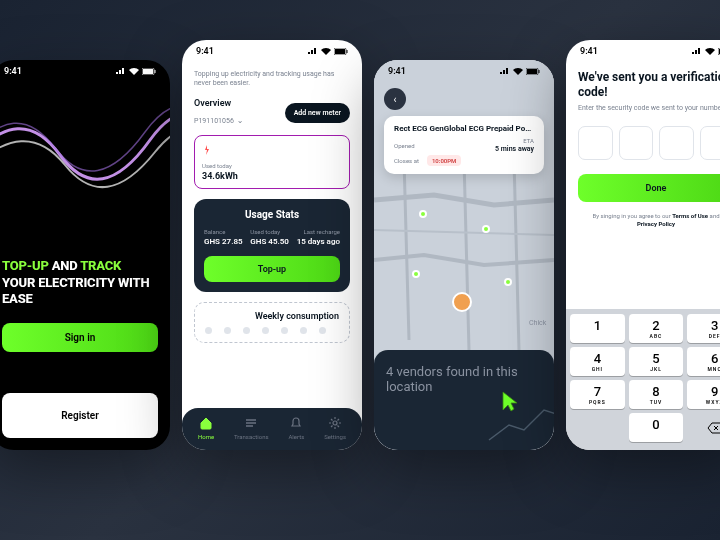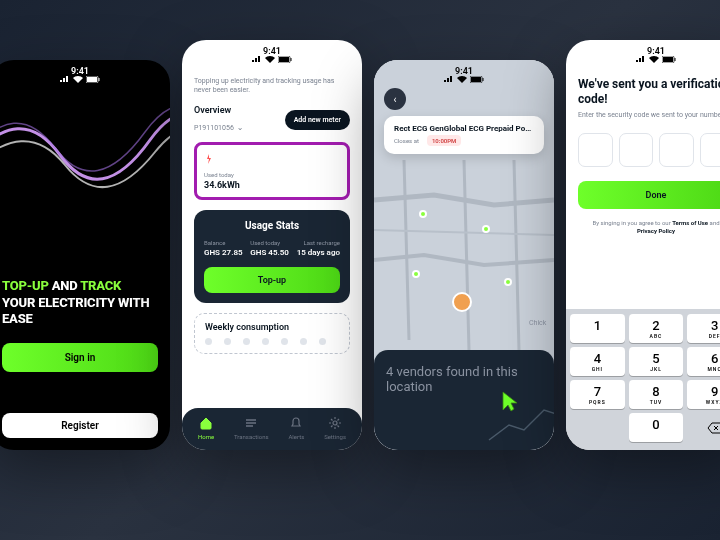--- a/index.html
+++ b/index.html
@@ -1,60 +1,60 @@
 <!DOCTYPE html>
 <html><head>
 <meta charset="utf-8">
 <style>
 *{margin:0;padding:0;box-sizing:border-box;}
 body{font-family:-apple-system,BlinkMacSystemFont,'Segoe UI',Roboto,sans-serif;background:linear-gradient(135deg,#1a2332 0%,#2a3240 50%,#1a2332 100%);width:720px;height:540px;overflow:hidden;position:relative;}
 .stage{position:relative;width:720px;height:540px;}
 .phone{position:absolute;background:#fff;border-radius:24px;overflow:hidden;box-shadow:0 20px 60px rgba(0,0,0,0.4);}
 .phone-dark{background:#000;}
-.status-bar{display:flex;justify-content:space-between;align-items:center;padding:6px 14px 2px;font-size:9px;font-weight:600;flex-direction:column;}
+.status-bar{display:flex;justify-content:space-between;align-items:center;padding:6px 14px 2px;font-size:9px;font-weight:600;}
 .status-bar .right{display:flex;gap:3px;align-items:center;}
 .sb-dark{color:#fff;}
 .sb-light{color:#000;}
 
 
 .s1{left:-10px;top:60px;width:180px;height:390px;}
 .s1-wave{position:absolute;top:0;left:0;right:0;height:200px;overflow:hidden;}
 .s1-wave svg{width:100%;height:100%;}
 .s1-content{position:absolute;bottom:0;left:0;right:0;padding:12px;}
 .s1-title{font-size:13px;font-weight:800;line-height:1.25;margin-bottom:16px;letter-spacing:-0.2px;}
 .accent{color:#8aff3d;}
 .white-txt{color:#fff;}
 .btn-green{background:linear-gradient(90deg,#6eff2a,#4dd815);color:#000;font-weight:600;font-size:10px;padding:9px;border-radius:8px;text-align:center;margin-bottom:8px;}
-.btn-white{background:#fff;color:#000;font-weight:600;font-size:10px;padding:7px;border-radius:8px;text-align:center;margin-top:41px;}
+.btn-white{background:#fff;color:#000;font-weight:600;font-size:10px;padding:17px;border-radius:8px;text-align:center;margin-top:41px;}
 
 
 .s2{left:182px;top:40px;width:180px;height:410px;}
 .s2-body{padding:10px 12px;}
 .s2-welcome{font-size:13px;font-weight:700;color:#0a1520;}
 .s2-sub{font-size:7px;color:#7a8290;margin-top:2px;margin-bottom:10px;line-height:1.3;}
 .ov-head{display:flex;justify-content:space-between;align-items:center;margin-bottom:8px;}
 .ov-label{font-size:9px;font-weight:600;color:#0a1520;}
 .ov-id{font-size:7px;color:#7a8290;margin-top:6px;}
 .ov-chev{font-size:8px;color:#7a8290;margin-left:3px;}
 .new-meter{background:#0a1520;color:#fff;font-size:7px;font-weight:600;padding:6px 9px;border-radius:14px;}
 .ov-cards{display:flex;gap:6px;margin-bottom:10px;}
-.ov-card{flex:1;border:3px solid #a21caf;border-radius:8px;padding:7px;}
+.ov-card{flex:1;border:1px solid #a21caf;border-radius:8px;padding:7px;}
 .ov-icon{width:10px;height:10px;margin-bottom:3px;}
 .ov-card-label{font-size:6px;color:#7a8290;margin-bottom:2px;}
 .ov-card-val{font-size:9px;font-weight:700;color:#0a1520;}
 .usage-stats{background:#1a2634;border-radius:12px;padding:10px;margin-bottom:10px;}
 .us-title{color:#fff;font-size:10px;font-weight:700;margin-bottom:8px;text-align:center;}
 .us-cols{display:flex;justify-content:space-between;margin-bottom:10px;}
 .us-col{text-align:left;}
 .us-col2{text-align:left;}
 .us-col3{text-align:right;}
 .us-label{font-size:6px;color:#8a92a0;margin-bottom:2px;}
 .us-val{font-size:8px;color:#fff;font-weight:600;}
 .us-topup{background:linear-gradient(90deg,#6eff2a,#4dd815);color:#0a1520;font-weight:600;font-size:9px;padding:8px;border-radius:8px;text-align:center;}
-.weekly{border:1px dashed #c0c6d0;border-radius:10px;padding:8px 10px;}
+.weekly{border:1px dashed #c0c6d0;border-radius:10px;padding:8px 10px;text-align:right;}
 .weekly-title{font-size:9px;font-weight:600;color:#0a1520;margin-bottom:6px;}
 .dots{display:flex;gap:12px;justify-content:flex-start;}
 .dot{width:7px;height:7px;border-radius:50%;background:#e0e4ea;}
 .bottom-nav{position:absolute;bottom:0;left:0;right:0;background:#1a2634;border-radius:16px 16px 0 0;display:flex;justify-content:space-around;padding:8px 6px 10px;}
 .nav-item{display:flex;flex-direction:column;align-items:center;gap:3px;}
 .nav-icon{width:14px;height:14px;display:flex;align-items:center;justify-content:center;}
 .nav-label{font-size:6px;color:#6a7280;}
 .nav-active .nav-label{color:#8aff3d;}
 .nav-active .nav-icon svg path,.nav-active .nav-icon svg rect{stroke:#8aff3d;fill:#8aff3d;}
 
@@ -264,20 +264,27 @@
             <rect x="1" y="1" width="10" height="5" fill="#000"></rect>
             <rect x="12.5" y="2" width="1" height="3" fill="#000"></rect>
           </svg>
     </span>
   </div>
   <div class="s3-back">
         <span>‹</span>
       </div>
   <div class="s3-card">
     <div class="s3-ctitle">Rect ECG GenGlobal ECG Prepaid Po…</div>
+    <div class="s3-crow">
+      <span class="s3-cl">Opened</span>
+      <div class="s3-eta">
+        <div class="s3-cl">ETA</div>
+        <div class="s3-etav">5 mins away</div>
+      </div>
+    </div>
     <div class="s3-crow" style="margin-top:2px;">
       <span class="s3-cl">Closes at</span>
       <span class="s3-badge">10:00PM</span>
     </div>
   </div>
   <div class="s3-dot" style="left:45px;top:150px;"></div>
   <div class="s3-dot" style="left:108px;top:165px;"></div>
   <div class="s3-dot" style="left:38px;top:210px;"></div>
   <div class="s3-dot" style="left:130px;top:218px;"></div>
   <div class="s3-avatar"></div>

